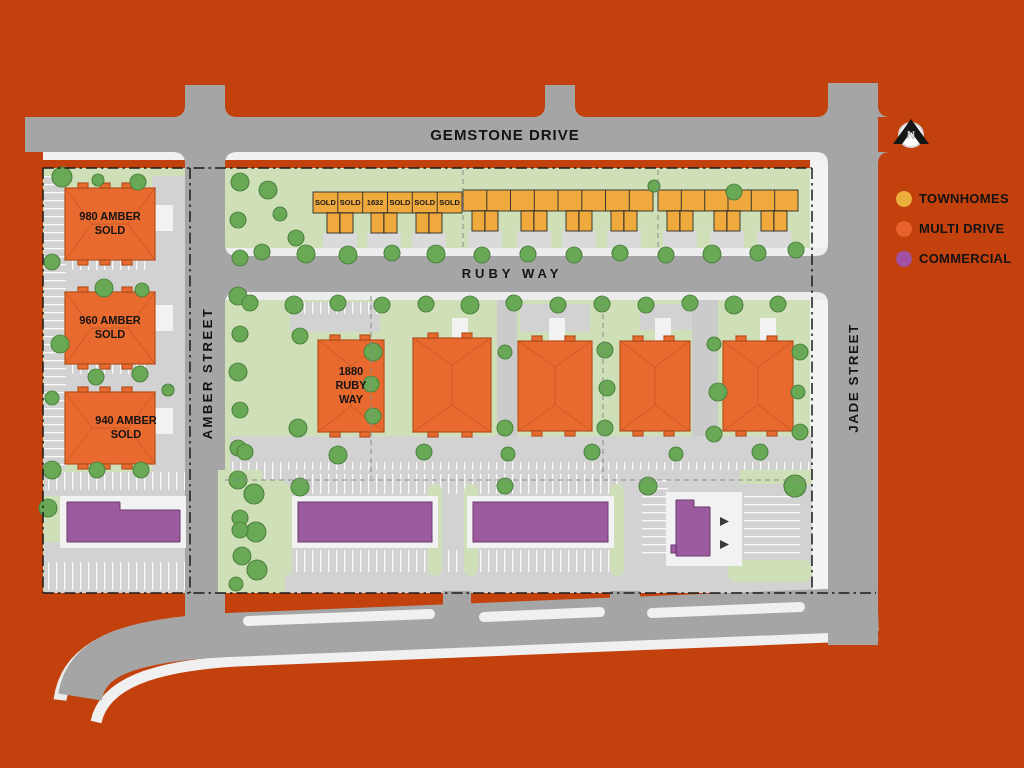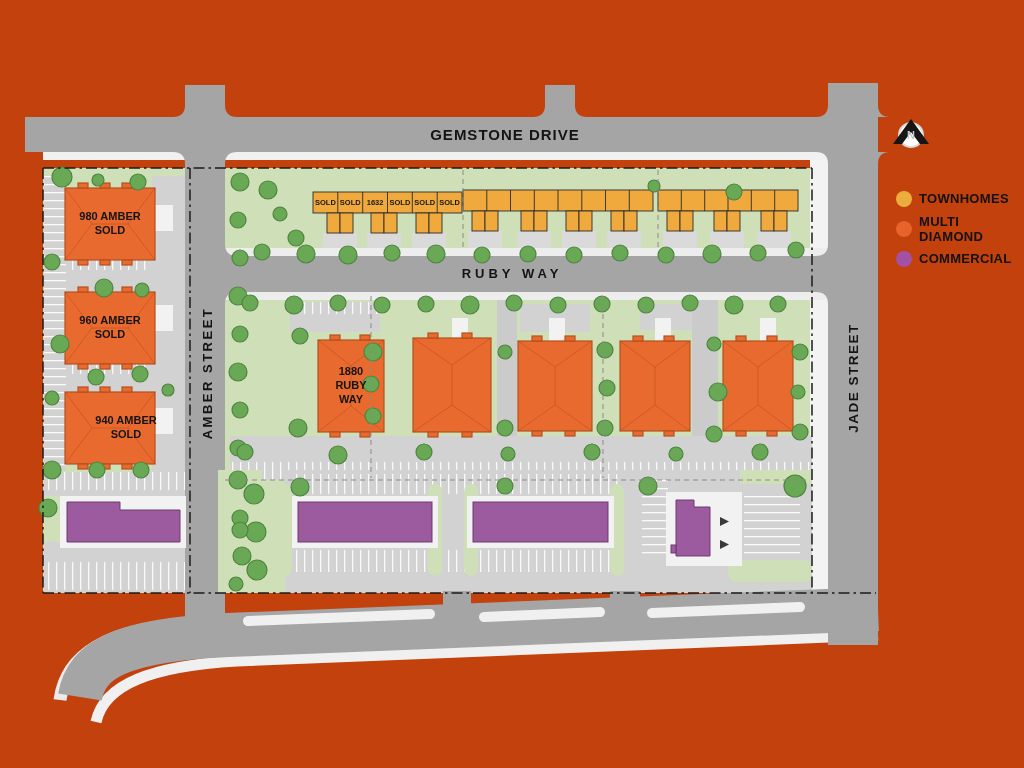--- a/index.html
+++ b/index.html
@@ -424,21 +424,21 @@
 
 <div class="lbl" id="lbl-north">N</div>
 
 <div id="legend">
   <div class="leg-row">
     <span class="leg-swatch sw-townhomes"></span>
     <span class="leg-label">TOWNHOMES</span>
   </div>
   <div class="leg-row">
     <span class="leg-swatch sw-multi"></span>
-    <span class="leg-label">MULTI DIAMOND</span>
+    <span class="leg-label">MULTI DRIVE</span>
   </div>
   <div class="leg-row">
     <span class="leg-swatch sw-commercial"></span>
     <span class="leg-label">COMMERCIAL</span>
   </div>
 </div>
 
 </div>
 
 </body></html>

